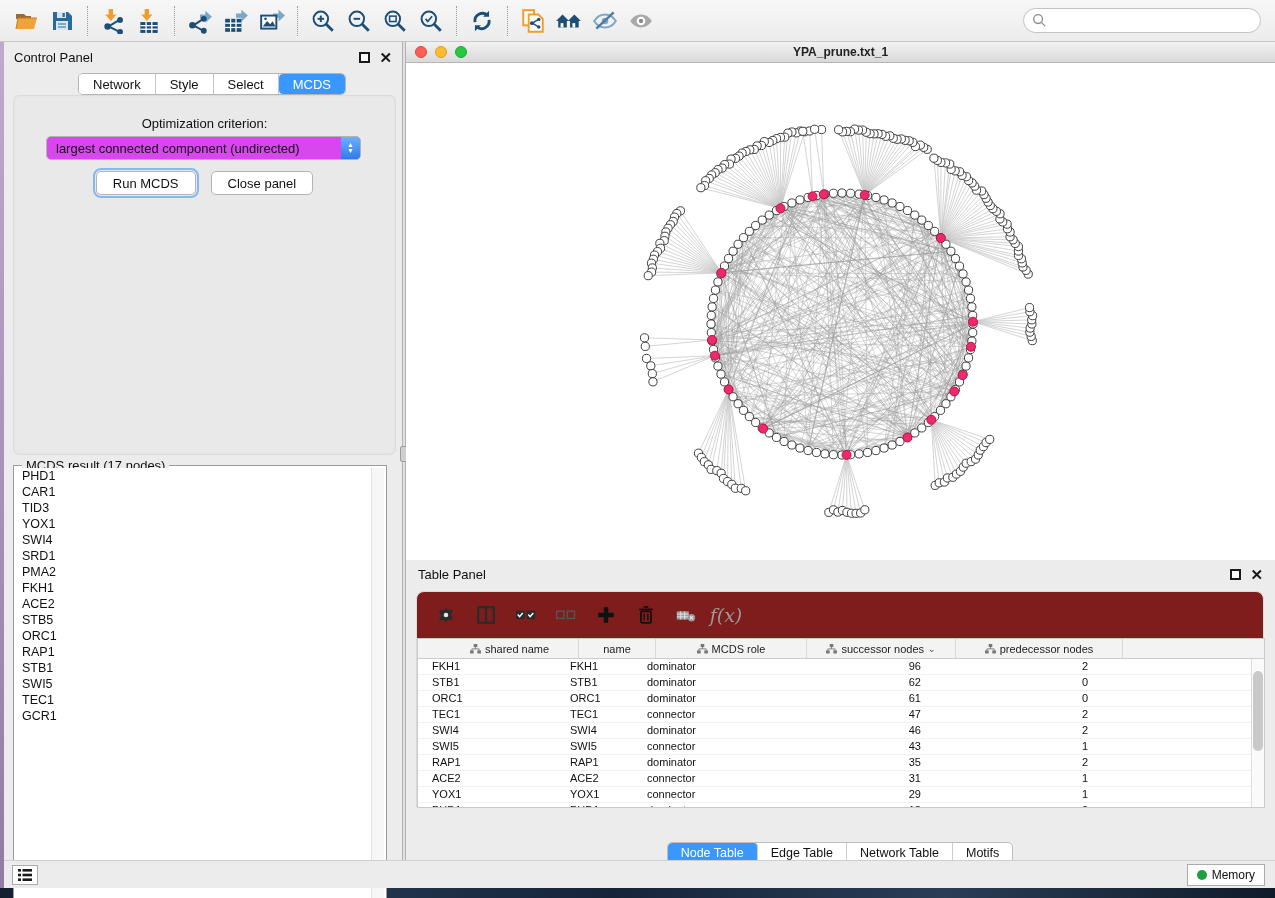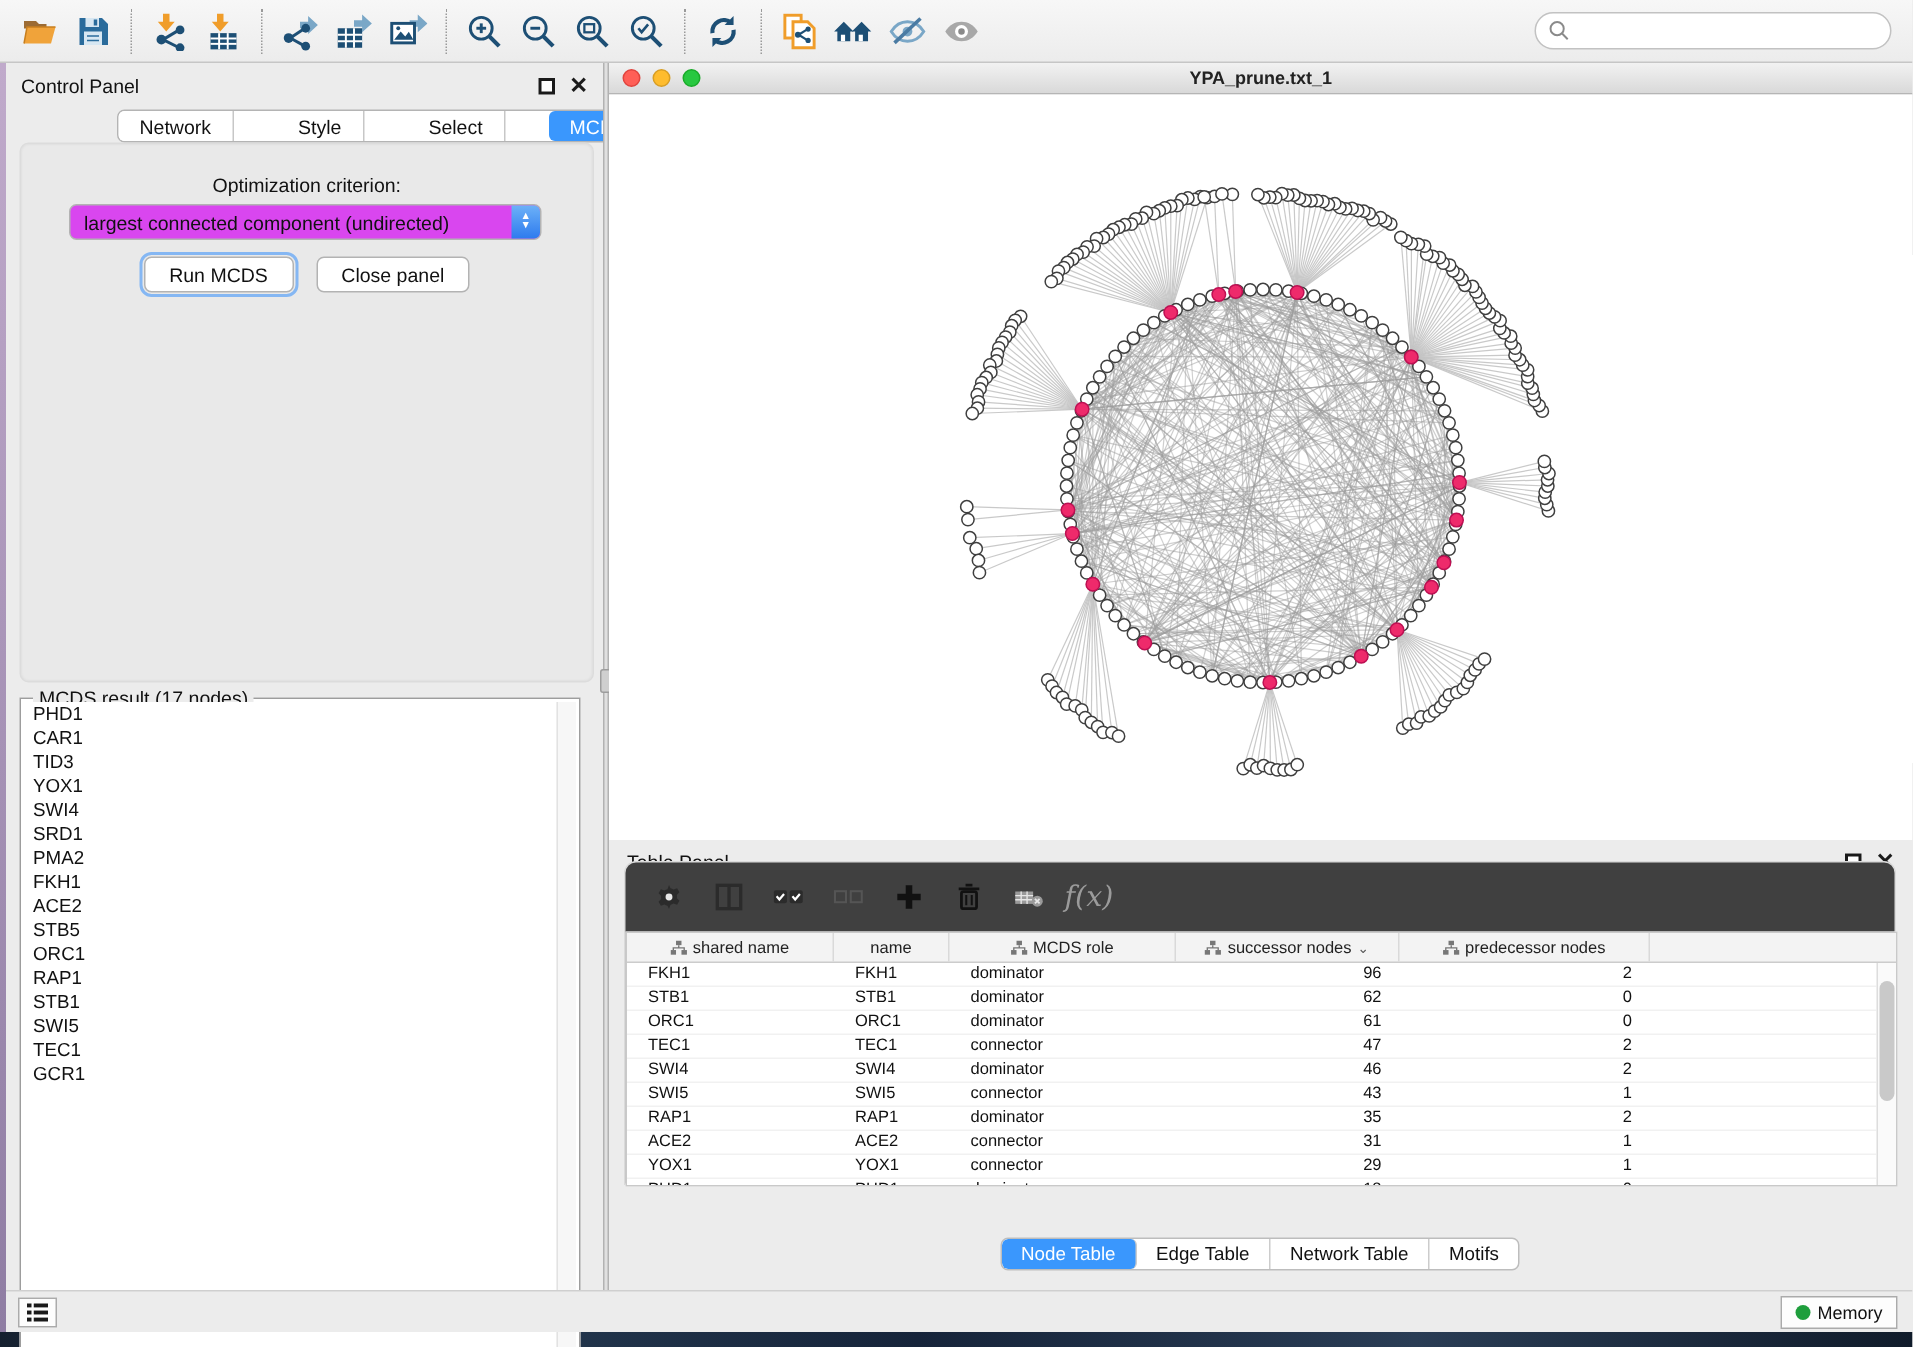--- a/index.html
+++ b/index.html
@@ -25,21 +25,21 @@
 
   
   .control-panel { position:absolute; left:4px; top:42px; width:398px; height:818px; background:#ececec; }
   .panel-title-row { position:absolute; left:0; top:0; width:100%; height:30px; display:flex; align-items:center; padding:0 10px; }
   .panel-title { font-size:13px; color:#111; }
   .panel-btns { margin-left:auto; display:flex; align-items:center; gap:9px; }
   .float-btn { width:11px; height:11px; border:2px solid #1a1a1a; background:#fff; cursor:pointer; }
   .close-btn { font-size:15px; font-weight:bold; color:#1a1a1a; line-height:11px; cursor:pointer; }
 
   .cp-tabs { position:absolute; left:74px; top:31px; height:22px; display:flex; border:1px solid #b4b4b4;
-    border-radius:5px; background:#fff; overflow:hidden;gap:29px; }
+    border-radius:5px; background:#fff; overflow:hidden; }
   .cp-tab { padding:0 14px; font-size:13px; display:flex; align-items:center; border-right:1px solid #c7c7c7; cursor:pointer; color:#111; background:#fff; }
   .cp-tab:last-child { border-right:none; }
   .cp-tab.active { background:#3a97fd; color:#fff; border-radius:4px; }
 
   .cp-card { position:absolute; left:9px; top:53px; width:383px; height:360px; background:#e9e9e9;
     border:1px solid #dcdcdc; border-radius:6px; box-shadow:0 0 2px rgba(0,0,0,.08) inset; }
   .opt-label { position:absolute; top:20px; width:100%; text-align:center; font-size:13px; color:#111; }
   .dropdown { position:absolute; left:32px; top:40px; width:315px; height:24px; background:#d946ef;
     border:1px solid #b3b3b3; border-radius:5px; display:flex; align-items:center; cursor:pointer; }
   .dropdown .dd-text { flex:1; font-size:13px; padding-left:9px; color:#111; white-space:nowrap; }
@@ -72,28 +72,28 @@
   .tl { width:12px; height:12px; border-radius:50%; cursor:pointer; }
   .tl.red { background:#ff5f57; border:1px solid #e0443e; }
   .tl.yellow { background:#febc2e; border:1px solid #d89e24; }
   .tl.green { background:#28c840; border:1px solid #1aab29; }
   .net-title { position:absolute; left:0; width:100%; text-align:center; font-size:12px; font-weight:bold; color:#222; pointer-events:none; }
   .net-canvas { position:absolute; left:0; top:21px; width:869px; height:497px; background:#fff; }
 
   
   .table-panel { position:absolute; left:406px; top:560px; width:869px; height:300px; background:#ececec; }
   .tp-title-row { position:absolute; left:0; top:0; width:100%; height:28px; display:flex; align-items:center; padding:0 12px; }
-  .tp-card { position:absolute; left:10px; top:14px; width:848px; height:216px; background:#404040;
+  .tp-card { position:absolute; left:10px; top:31px; width:848px; height:216px; background:#7f1d1d;
     border:1px solid #dadada; border-radius:8px 8px 0 0; }
   .tp-toolbar { position:absolute; left:0; top:0; width:100%; height:45px; display:flex; align-items:center; padding:0 12px; gap:6px; }
   .tp-btn { width:34px; height:32px; display:flex; align-items:center; justify-content:center; cursor:pointer; }
   .fx { font-family:"DejaVu Serif", serif; font-style:italic; font-size:19px; color:#9b9b9b; }
 
   .table-wrap { position:absolute; left:0px; top:46px; width:848px; height:170px; background:#fff; border:1px solid #c9c9c9; }
-  .thead { display:flex; height:20px; background:#f3f3f3; border-bottom:1px solid #cccccc; }
+  .thead { display:flex; height:20px; background:#f3f3f3; border-bottom:1px solid #cccccc;padding-left:23px; }
   .th { display:flex; align-items:center; justify-content:center; gap:4px; font-size:11px; color:#222;
     border-right:1px solid #d9d9d9; overflow:hidden; cursor:pointer; }
   .th .sort { font-size:9px; color:#555; }
   .tbody { position:absolute; left:0; top:20px; right:13px; bottom:0; overflow:hidden; }
   .tr { display:flex; height:16px; border-bottom:1px solid #f1f1f1; cursor:default; }
   .td { font-size:11px; color:#111; line-height:15px; white-space:nowrap; overflow:hidden; }
   .td.text { padding-left:14px; text-align:left; }
   .td.num { padding-right:12px; text-align:right; }
   .tscroll { position:absolute; right:0; top:20px; width:13px; bottom:0; background:#fafafa; border-left:1px solid #ddd; }
   .tthumb { position:absolute; left:1px; right:1px; top:12px; height:80px; background:#c9c9c9; border-radius:6px; }

